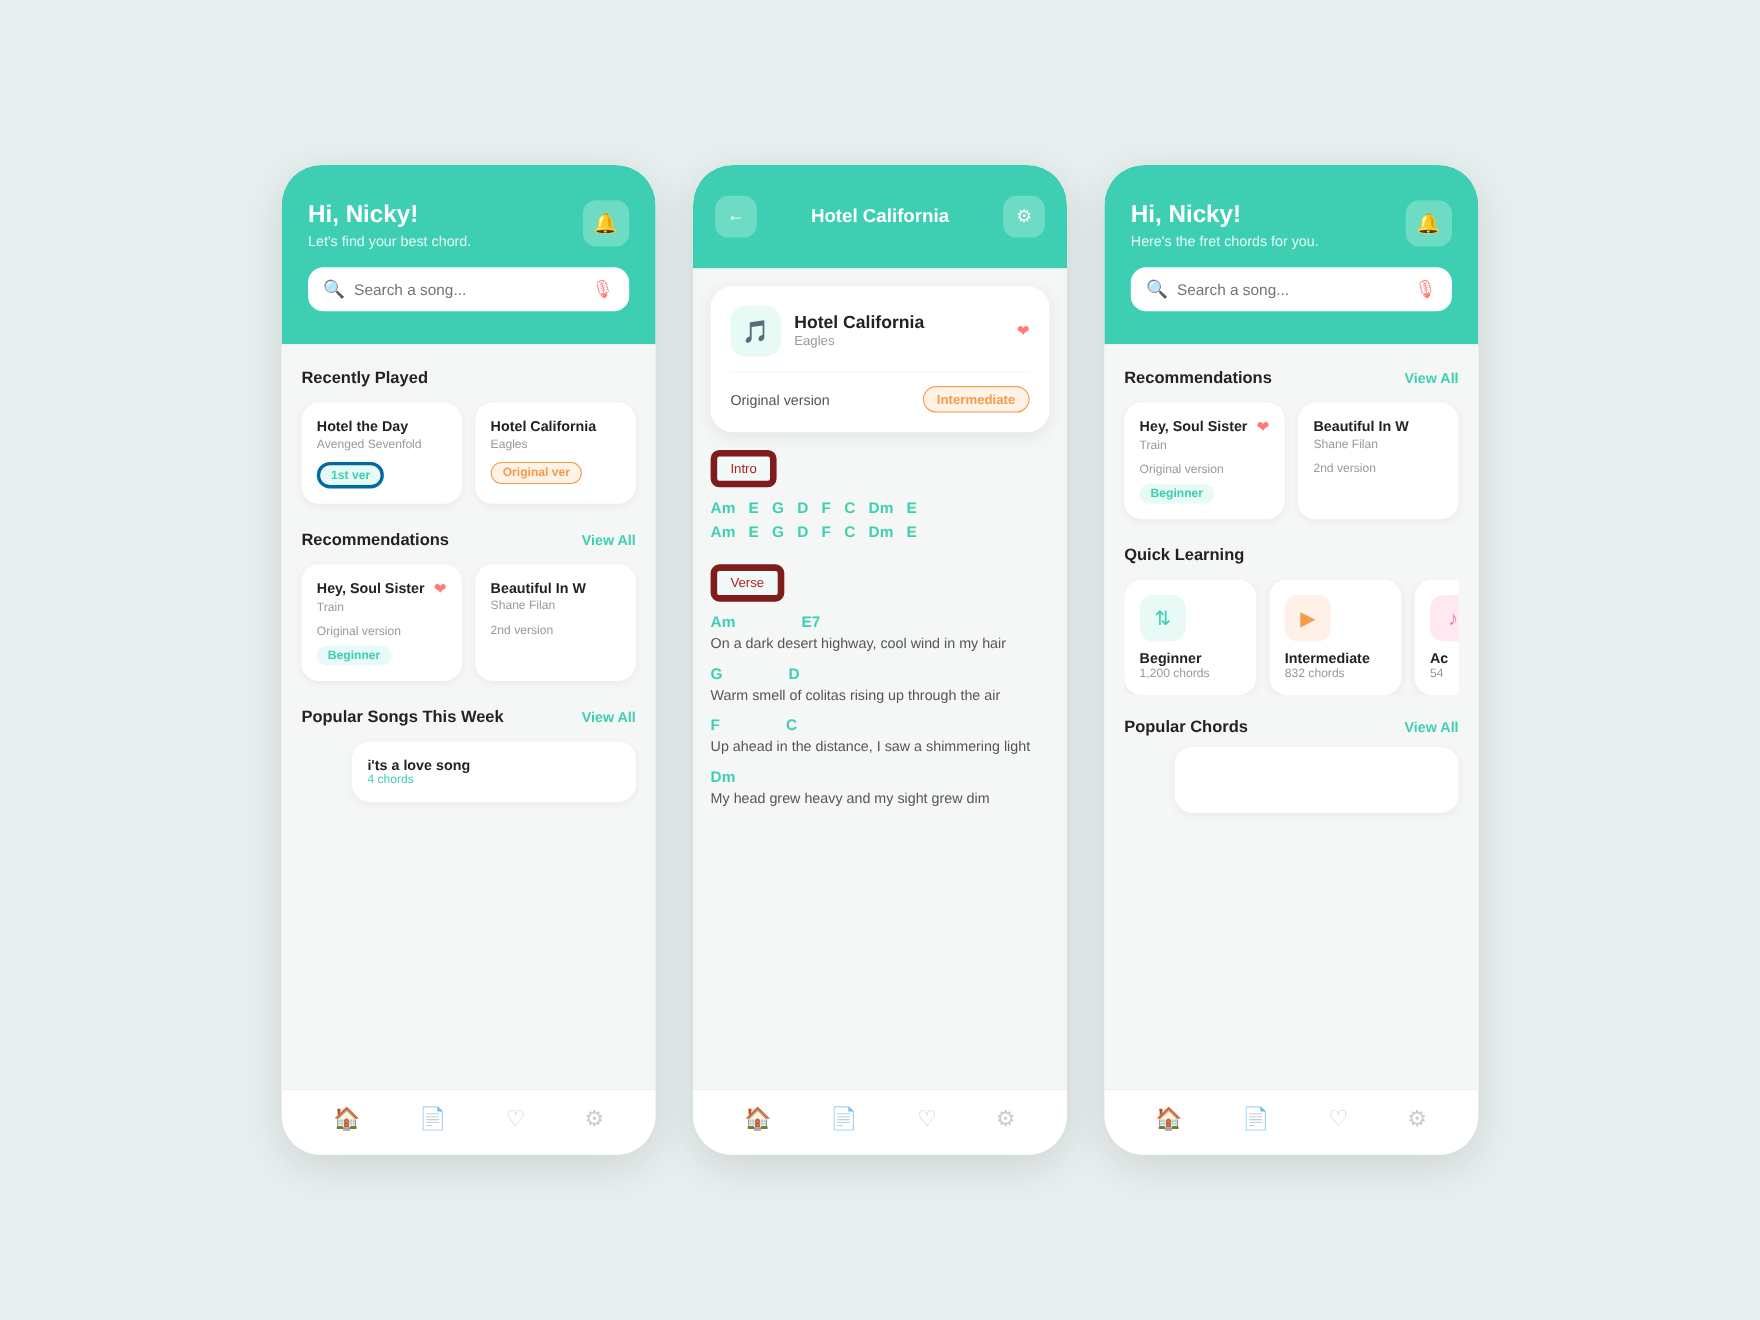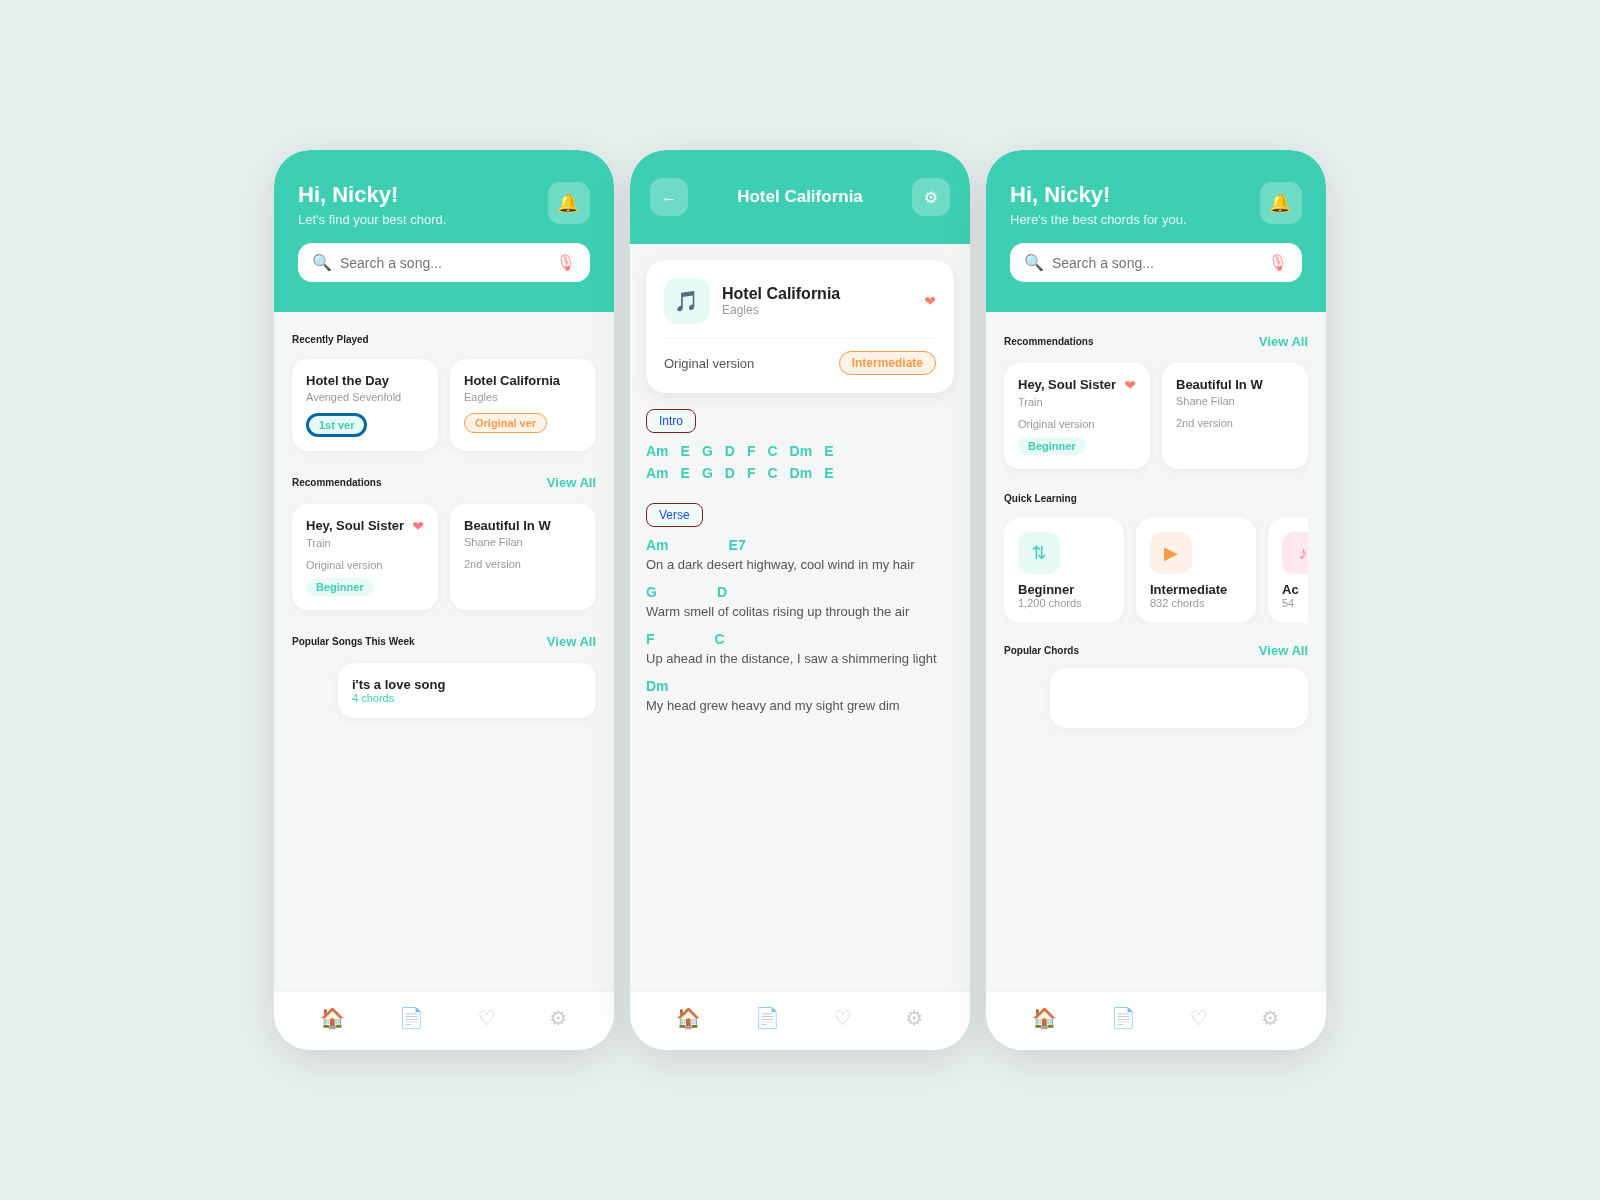--- a/index.html
+++ b/index.html
@@ -7,21 +7,21 @@
       background: #e8f0ef;
       display: flex;
       justify-content: center;
       align-items: center;
       min-height: 100vh;
       font-family: -apple-system, BlinkMacSystemFont, 'Segoe UI', sans-serif;
       padding: 40px 20px;
     }
     .screens-container {
       display: flex;
-      gap: 16px;
+      gap: 34px;
       align-items: flex-start;
       justify-content: space-between;
     }
     
     .phone {
       background: #f5f7f7;
       border-radius: 36px;
       width: 340px;
       min-height: 900px;
       overflow: hidden;
@@ -87,21 +87,21 @@
       flex: 1;
       background: #f5f7f7;
     }
     .section-header {
       display: flex;
       justify-content: space-between;
       align-items: center;
       margin-bottom: 14px;
     }
     .section-title {
-      font-size: 10px;
+      font-size: 15px;
       font-weight: 700;
       color: #222;
     }
     .view-all {
       font-size: 13px;
       color: #3ecfb2;
       font-weight: 600;
       cursor: pointer;
     }
     
@@ -319,22 +319,22 @@
       font-weight: 600;
       color: #333;
     }
     
     .chord-section {
       padding: 0 16px 16px;
     }
     .section-tag {
       display: inline-block;
       background: #f0faf8;
-      color: #1d4ed8;
-      border: 1px solid #7f1d1d;
+      color: #b91c1c;
+      border: 6px solid #7f1d1d;
       border-radius: 8px;
       font-size: 12px;
       padding: 4px 12px;
       margin-bottom: 10px;
     }
     .chord-line {
       display: flex;
       gap: 12px;
       margin-bottom: 6px;
     }
@@ -574,21 +574,21 @@
       <div class="nav-icon inactive">♡</div>
       <div class="nav-icon inactive">⚙</div>
     </div>
   </div>
 
   <div class="phone">
     <div class="phone-header">
       <div class="phone-header-row">
         <div>
           <h2>Hi, Nicky!</h2>
-          <p>Here's the best chords for you.</p>
+          <p>Here's the fret chords for you.</p>
         </div>
         <button class="notif-btn">🔔</button>
       </div>
       <div class="search-bar">
         <span class="search-icon">🔍</span>
         <input type="text" placeholder="Search a song..." style="">
         <span class="mic-icon">🎙</span>
       </div>
     </div>
 

